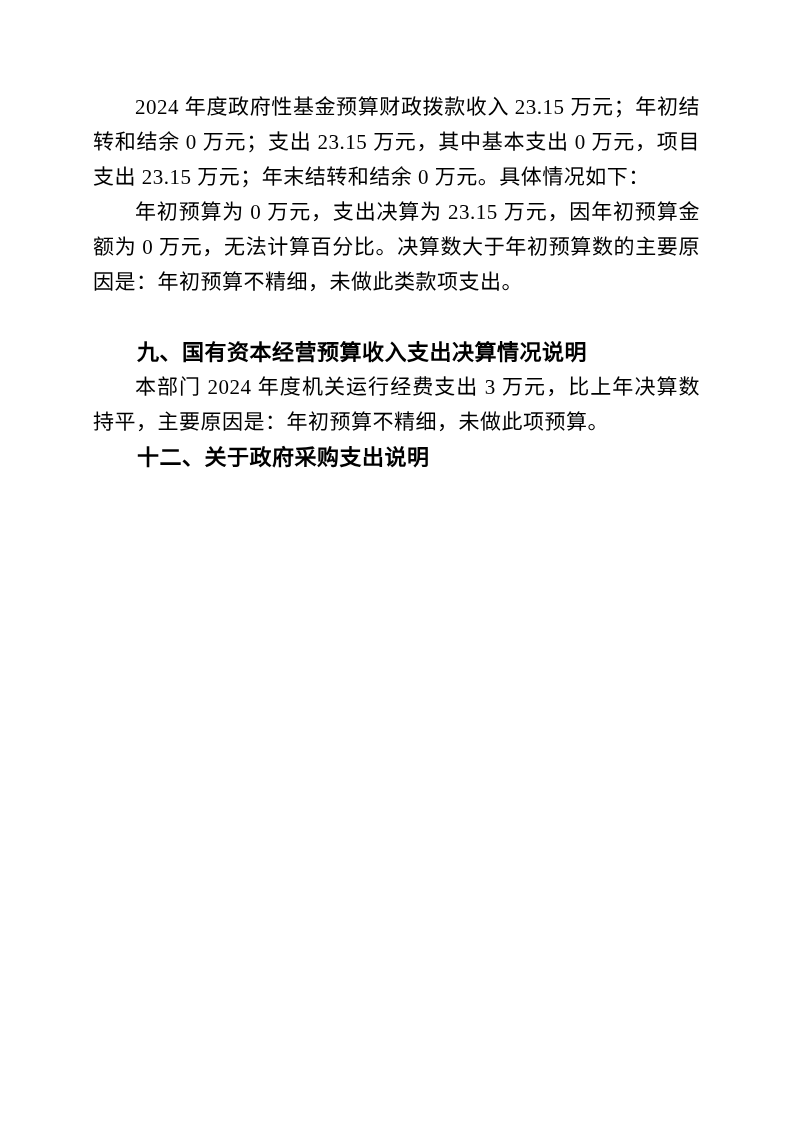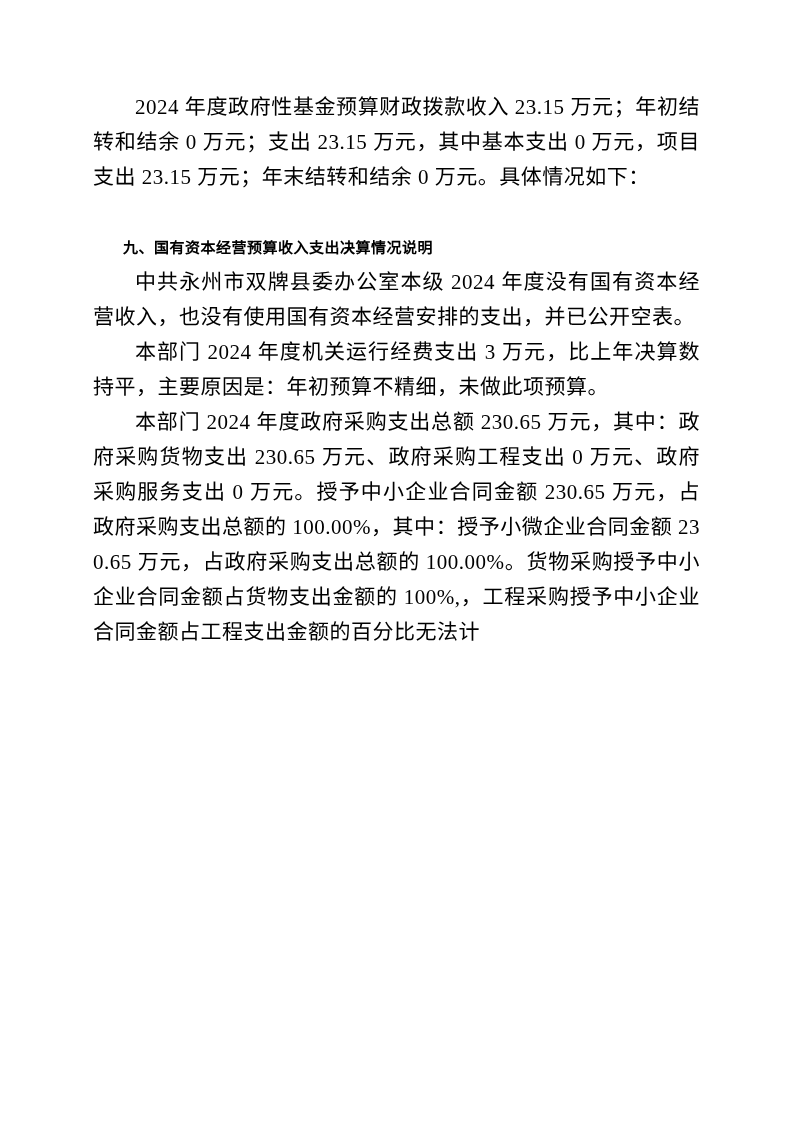--- a/index.html
+++ b/index.html
@@ -31,42 +31,42 @@
     line-height: 35px;
     letter-spacing: 0.5px;
     text-align: justify;
     text-indent: 2em;
     word-break: break-all;
   }
   .heading {
     margin: 0;
     font-family: "Liberation Sans", "DejaVu Sans", sans-serif;
     font-weight: bold;
-    font-size: 15px;
+    font-size: 22px;
     line-height: 35px;
     letter-spacing: 0.5px;
     text-align: justify;
     text-indent: 2em;
   }
   .spacer {
     height: 35px;
   }
 </style>
 </head>
 <body>
 
 <div class="page">
   <div class="content">
 
     <p class="para">2024 年度政府性基金预算财政拨款收入 23.15 万元；年初结转和结余 0 万元；支出 23.15 万元，其中基本支出 0 万元，项目支出 23.15 万元；年末结转和结余 0 万元。具体情况如下：</p>
+    <p class="para">年初预算为 0 万元，支出决算为 23.15 万元，因年初预算金额为 0 万元，无法计算百分比。决算数大于年初预算数的主要原因是：年初预算不精细，未做此类款项支出。</p>
 
     <div class="spacer"></div>
 
     <h2 class="heading">九、国有资本经营预算收入支出决算情况说明</h2>
-    <p class="para">中共永州市双牌县委办公室本级 2024 年度没有国有资本经营收入，也没有使用国有资本经营安排的支出，并已公开空表。</p>
 
     <p class="para">本部门 2024 年度机关运行经费支出 3 万元，比上年决算数持平，主要原因是：年初预算不精细，未做此项预算。</p>
 
 
-    <p class="para">本部门 2024 年度政府采购支出总额 230.65 万元，其中：政府采购货物支出 230.65 万元、政府采购工程支出 0 万元、政府采购服务支出 0 万元。授予中小企业合同金额 230.65 万元，占政府采购支出总额的 100.00%，其中：授予小微企业合同金额 230.65 万元，占政府采购支出总额的 100.00%。货物采购授予中小企业合同金额占货物支出金额的 100%,，工程采购授予中小企业合同金额占工程支出金额的百分比无法计</p>
+    <h2 class="heading">十二、关于政府采购支出说明</h2>
 
   </div>
 </div>
 
 </body></html>

